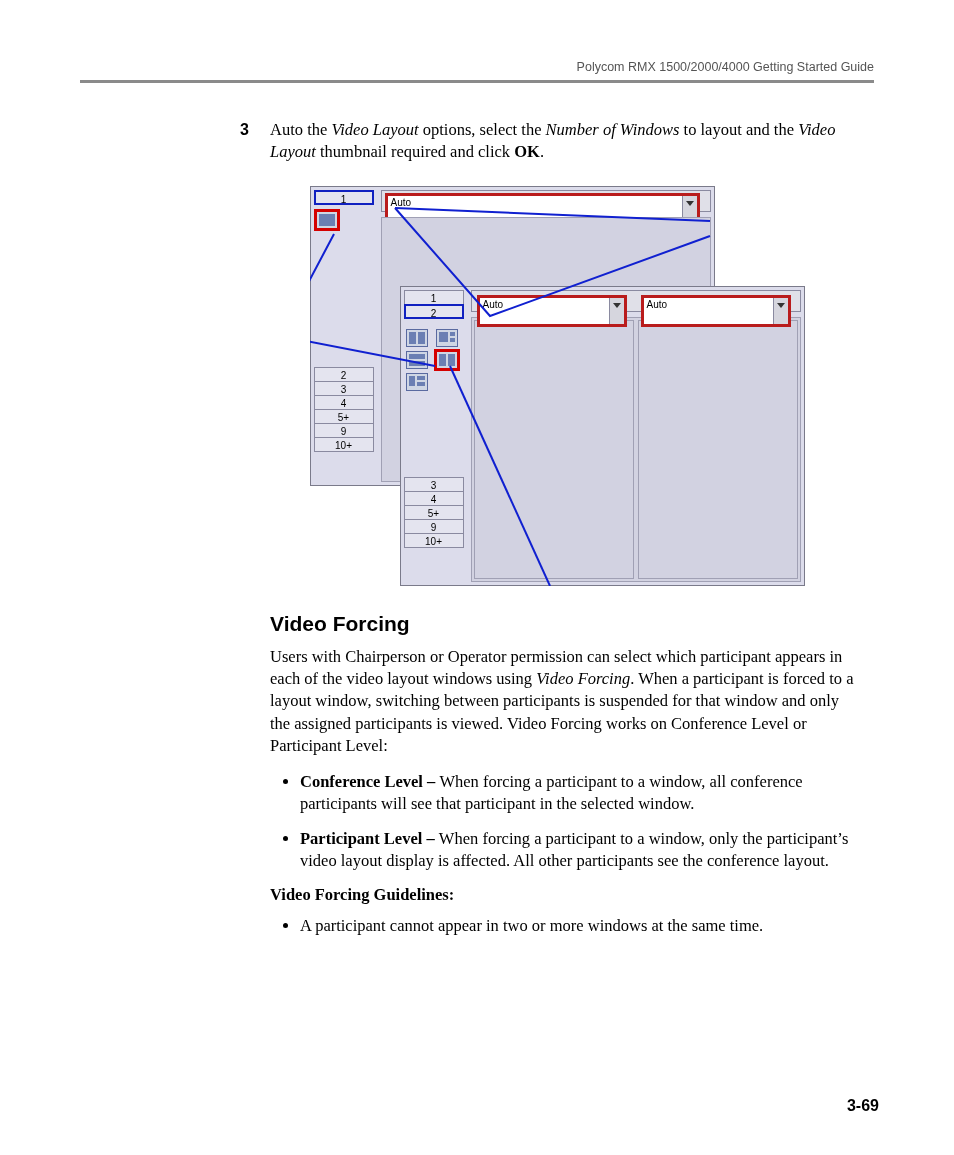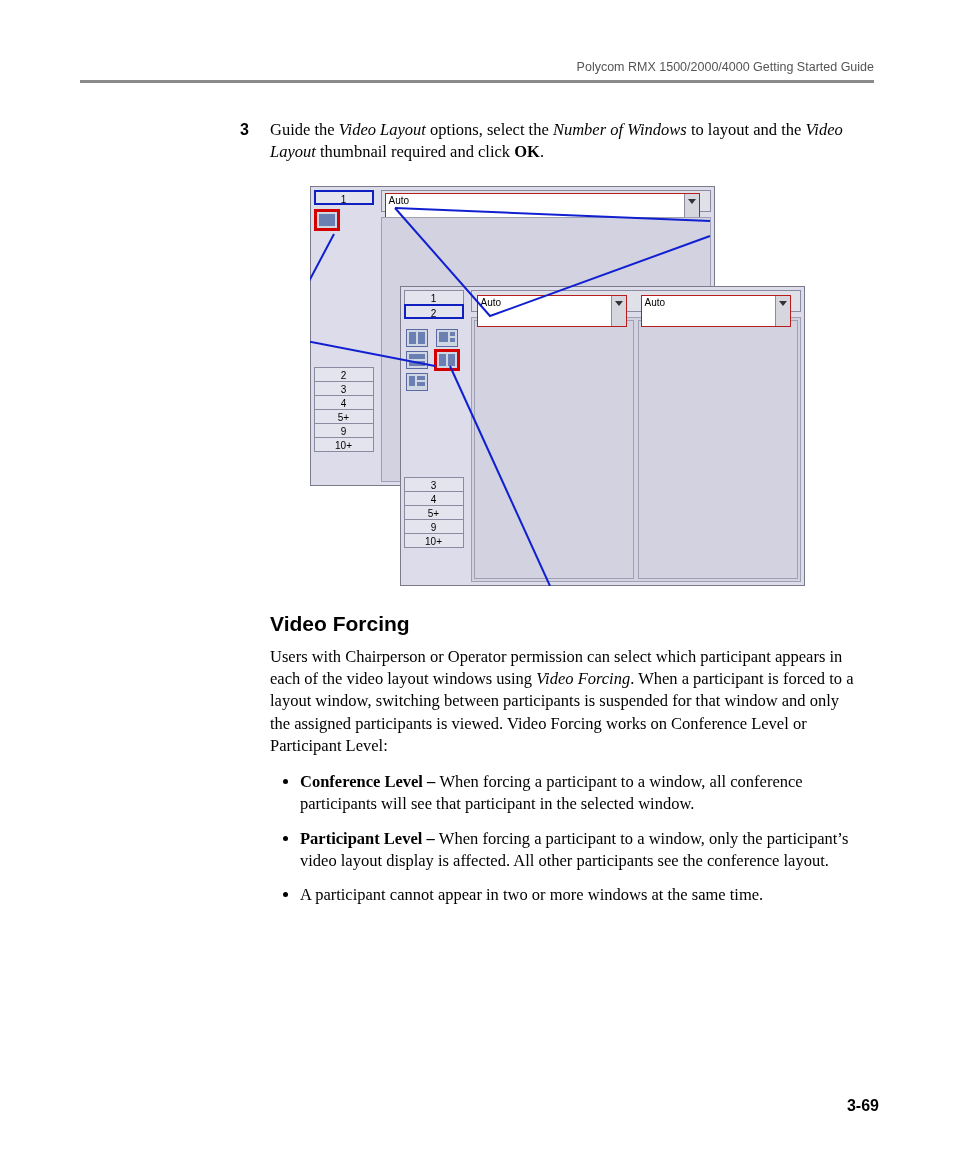--- a/index.html
+++ b/index.html
@@ -184,21 +184,21 @@
     top: 3px;
     right: 3px;
     height: 22px;
     background: #e0e0e8;
     border: 1px solid #8a8aa0;
     box-sizing: border-box;
   }
   .dropdown {
     position: absolute;
     background: #fff;
-    border: 1px solid #b91c1c;
+    border: 3px solid #b91c1c;
     font-size: 10px;
     height: 32px;
     line-height: 14px;
     padding-left: 3px;
     box-sizing: border-box;
   }
   .dropdown .arrow {
     position: absolute;
     right: 0; top: 0; bottom: 0;
     width: 14px;
@@ -247,21 +247,21 @@
 
 <div class="page">
   <div class="header-right">Polycom RMX 1500/2000/4000 Getting Started Guide</div>
   <hr class="header-rule">
 
   <div class="content">
 
     <div class="step">
       <span class="step-num">3</span>
       <span>
-        <span>Guide the </span><em class="it">Video Layout</em><span> options, select the </span><em class="it">Number of Windows</em><span> to layout and the </span><em class="it">Video Layout</em><span> thumbnail required and click </span><b>OK</b><span>.</span>
+        <span>Auto the </span><em class="it">Video Layout</em><span> options, select the </span><em class="it">Number of Windows</em><span> to layout and the </span><em class="it">Video Layout</em><span> thumbnail required and click </span><b>OK</b><span>.</span>
       </span>
     </div>
 
     <div class="figure-wrap">
 
       <div class="panel panel1">
         <div class="num-col" style="top:3px;">
           <div class="num-btn sel">1</div>
         </div>
         <div class="thumb-area">
@@ -341,20 +341,21 @@
 
     <ul class="bullets">
       <li>
         <b>Conference Level – </b><span>When forcing a participant to a window, all conference participants will see that participant in the selected window.</span>
       </li>
       <li>
         <b>Participant Level – </b><span>When forcing a participant to a window, only the participant’s video layout display is affected. All other participants see the conference layout.</span>
       </li>
     </ul>
 
+    <p class="subhead">Video Forcing Guidelines:</p>
 
     <ul class="bullets">
       <li>A participant cannot appear in two or more windows at the same time.</li>
     </ul>
 
   </div>
 
   <div class="pagenum">3-69</div>
 </div>
 

